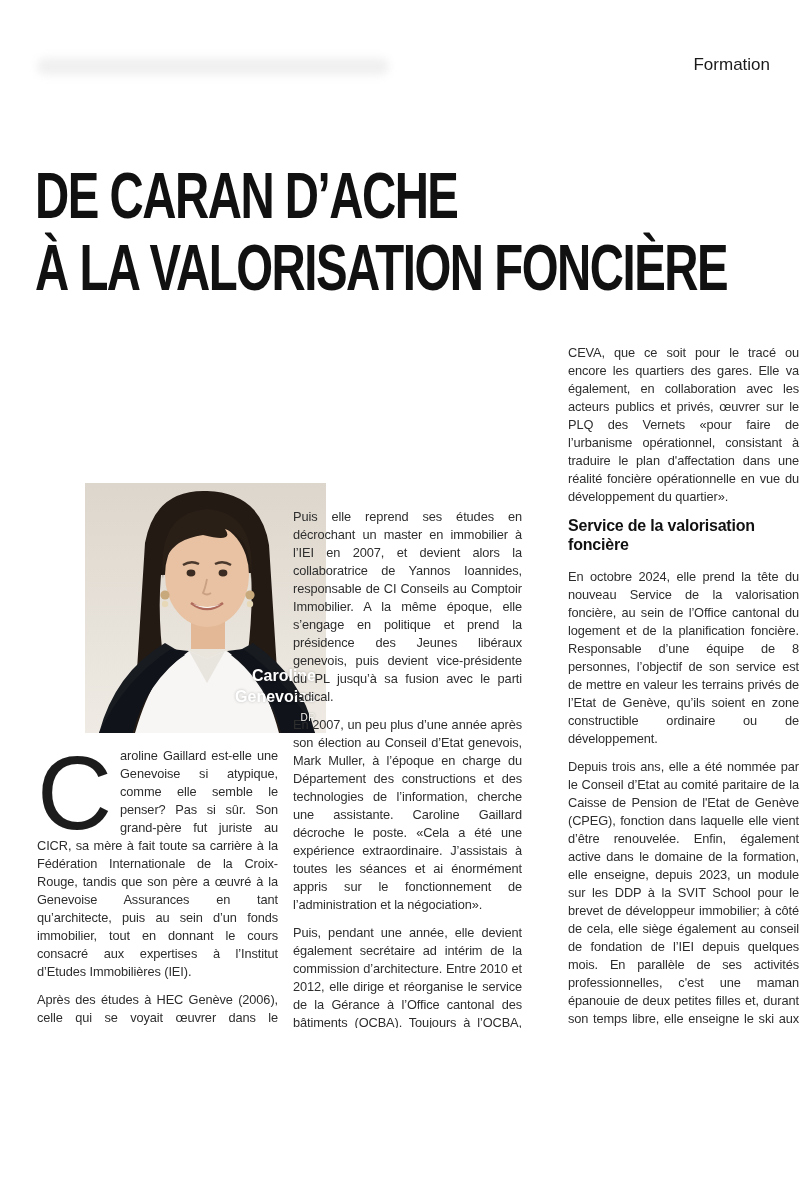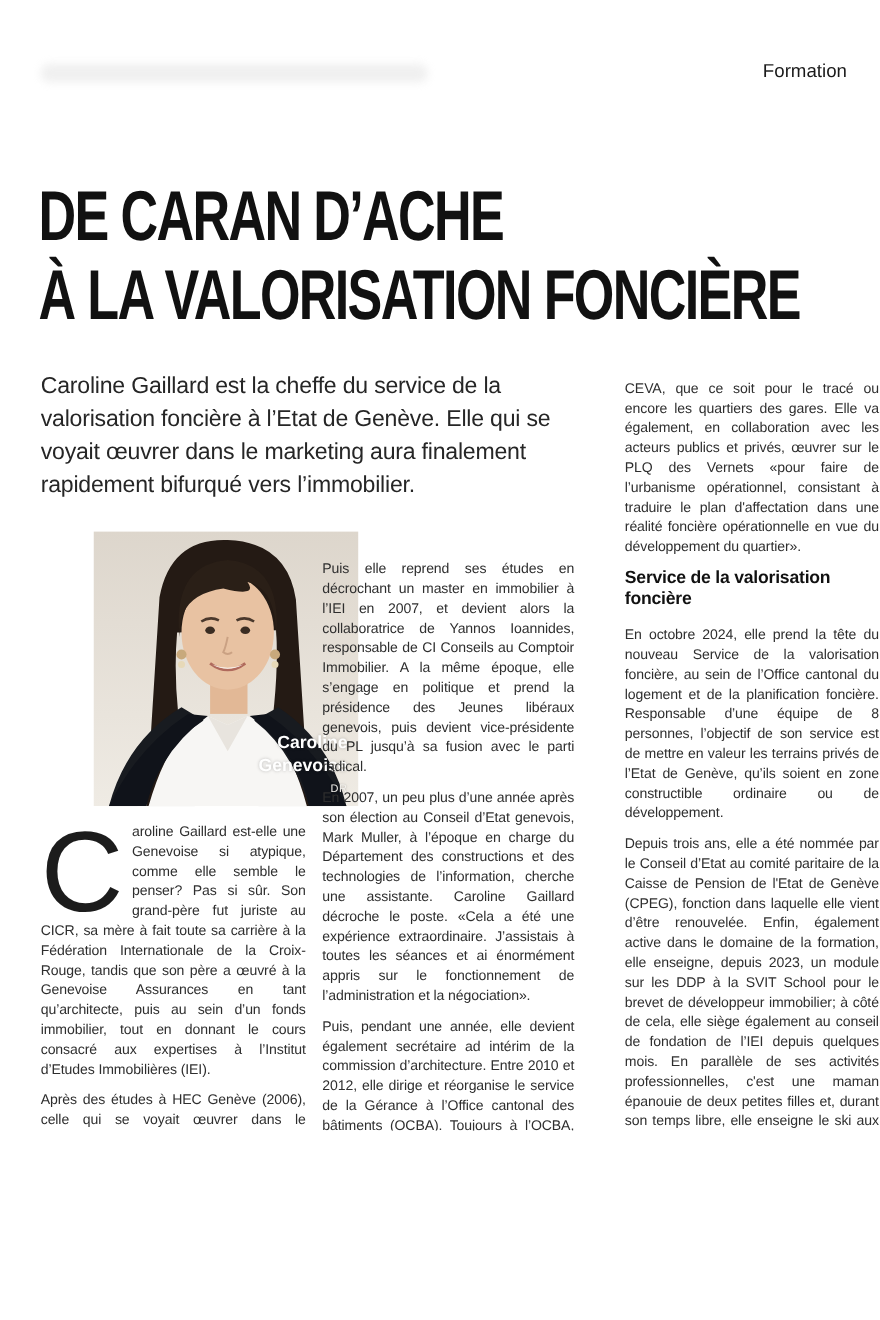--- a/index.html
+++ b/index.html
@@ -79,21 +79,20 @@
   <div class="redacted"></div>
 
   <div class="section-label">Formation</div>
 
 
   <div class="headline">
     <div class="hl-row"><span class="hl-line">DE CARAN D’ACHE</span></div>
     <div class="hl-row"><span class="hl-line">À LA VALORISATION FONCIÈRE</span></div>
   </div>
 
-  <div class="lead">Caroline Gaillard est la cheffe du service de la valorisation foncière à l’Etat de Genève. Elle qui se voyait œuvrer dans le marketing aura finalement rapidement bifurqué vers l’immobilier.</div>
 
   <div class="photo">
     <svg width="241" height="250" viewBox="0 0 241 250">
       <defs>
         <linearGradient id="bg" x1="0" y1="0" x2="0" y2="1">
           <stop offset="0" stop-color="#ddd6cc"></stop>
           <stop offset="1" stop-color="#efebe4"></stop>
         </linearGradient>
       </defs>
       <rect x="0" y="0" width="241" height="250" fill="url(#bg)"></rect>

